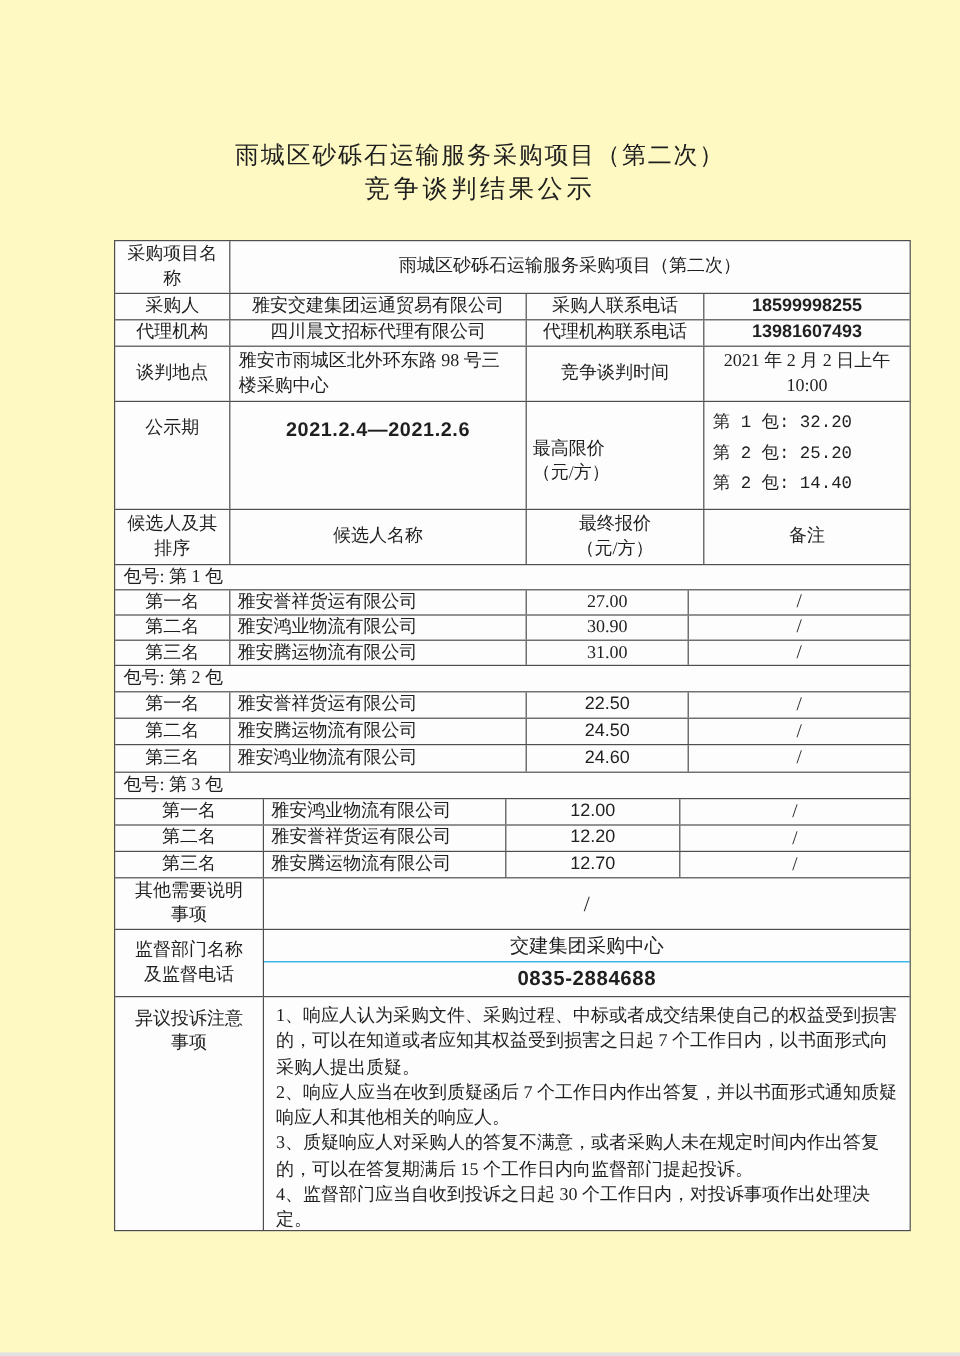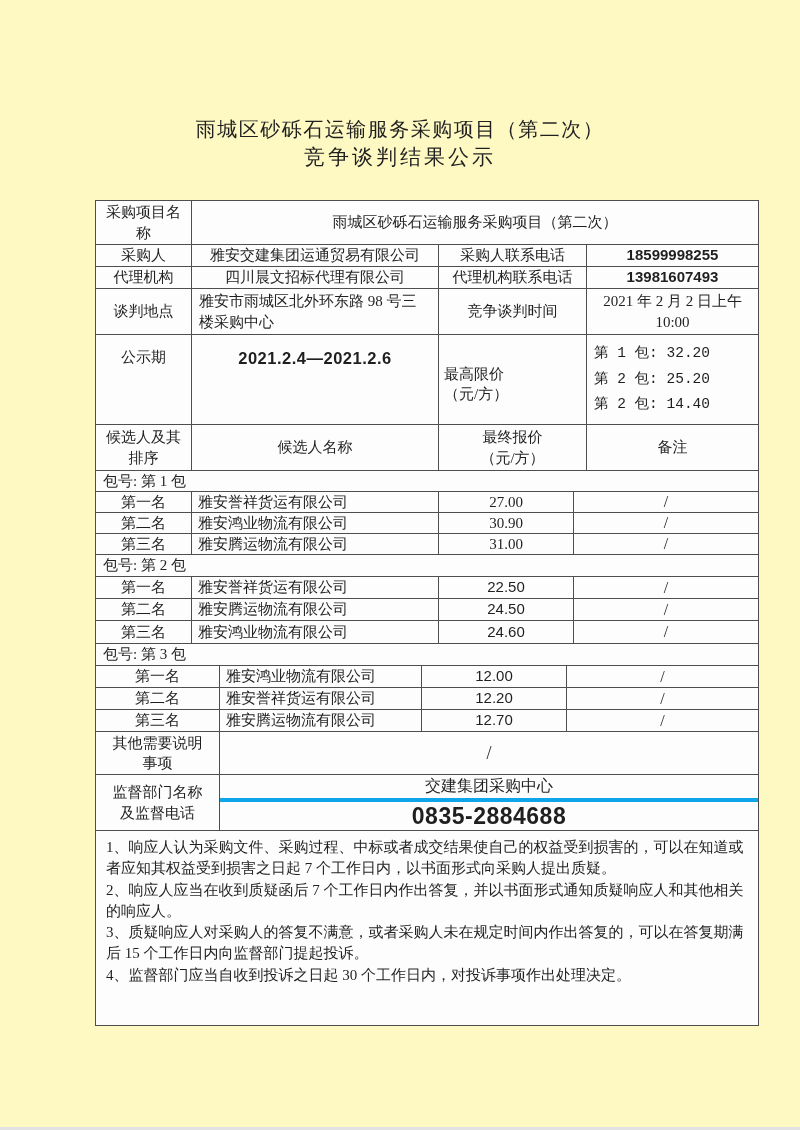--- a/index.html
+++ b/index.html
@@ -42,35 +42,35 @@
   .w148{width:148px;flex:none;}
   .w135{width:135px;flex:none;}
   .w145{width:145px;flex:none;}
   .flex1{flex:1;}
   .left{justify-content:flex-start;text-align:left;}
   .top{align-items:flex-start;text-align:right;}
   .pt12{padding-top:12px;}
   .sans{font-family:"Liberation Sans","DejaVu Sans",sans-serif;}
   .period{font-size:16.5px;font-weight:600;letter-spacing:0.5px;}
   .phone{font-size:15px;font-weight:600;}
-  .bigphone{font-size:23px;font-weight:600;letter-spacing:0.5px;}
+  .bigphone{font-size:17px;font-weight:600;letter-spacing:0.5px;}
   .venue-cell{padding:2px 7px;}
   .maxprices{
     flex-direction:column;align-items:flex-start;justify-content:space-between;
     padding:9px 4px 9px 7px;font-size:14.5px;white-space:nowrap;font-family:Liberation Mono, monospace;
   }
   .pkg-row .cell{padding:0 6px;}
   .pkg-label{justify-content:flex-start;text-align:left;padding-left:7px;}
   .name-cell{justify-content:flex-start;text-align:left;padding-left:11px;}
   .slash{font-size:16px;}
   .bigslash{font-size:18px;}
   .two-line{flex-direction:column;line-height:1.35;}
   .subcol{display:flex;flex-direction:column;flex:1;box-sizing:border-box;}
   .subrow{display:flex;align-items:center;justify-content:center;box-sizing:border-box;}
-  .subrow-top{height:27px;border-bottom:4px solid #0ea5e9;}
+  .subrow-top{height:27px;border-bottom:1px solid #0ea5e9;}
   .subrow-bottom{flex:1;}
   .complaint-label{align-items:flex-start;padding-top:8px;}
   .complaint-body{
     display:block;text-align:left;padding:6px 9px 4px 10px;
     font-size:15px;line-height:1.42;
   }
   .complaint-body p{margin:0;}
 </style>
 </head>
 <body>
@@ -207,20 +207,21 @@
 
     <div class="row" style="height:56px">
       <div class="cell w123" style="padding:1px 12px">监督部门名称及监督电话</div>
       <div class="subcol">
         <div class="subrow subrow-top">交建集团采购中心</div>
         <div class="subrow subrow-bottom sans bigphone">0835-2884688</div>
       </div>
     </div>
 
     <div class="row" style="height:194px">
+      <div class="cell w123 complaint-label" style="padding-left:12px;padding-right:12px">异议投诉注意事项</div>
       <div class="cell flex1 complaint-body">
         <p>1、响应人认为采购文件、采购过程、中标或者成交结果使自己的权益受到损害的，可以在知道或者应知其权益受到损害之日起 7 个工作日内，以书面形式向采购人提出质疑。</p>
         <p>2、响应人应当在收到质疑函后 7 个工作日内作出答复，并以书面形式通知质疑响应人和其他相关的响应人。</p>
         <p>3、质疑响应人对采购人的答复不满意，或者采购人未在规定时间内作出答复的，可以在答复期满后 15 个工作日内向监督部门提起投诉。</p>
         <p>4、监督部门应当自收到投诉之日起 30 个工作日内，对投诉事项作出处理决定。</p>
       </div>
     </div>
 
   </div>
 

